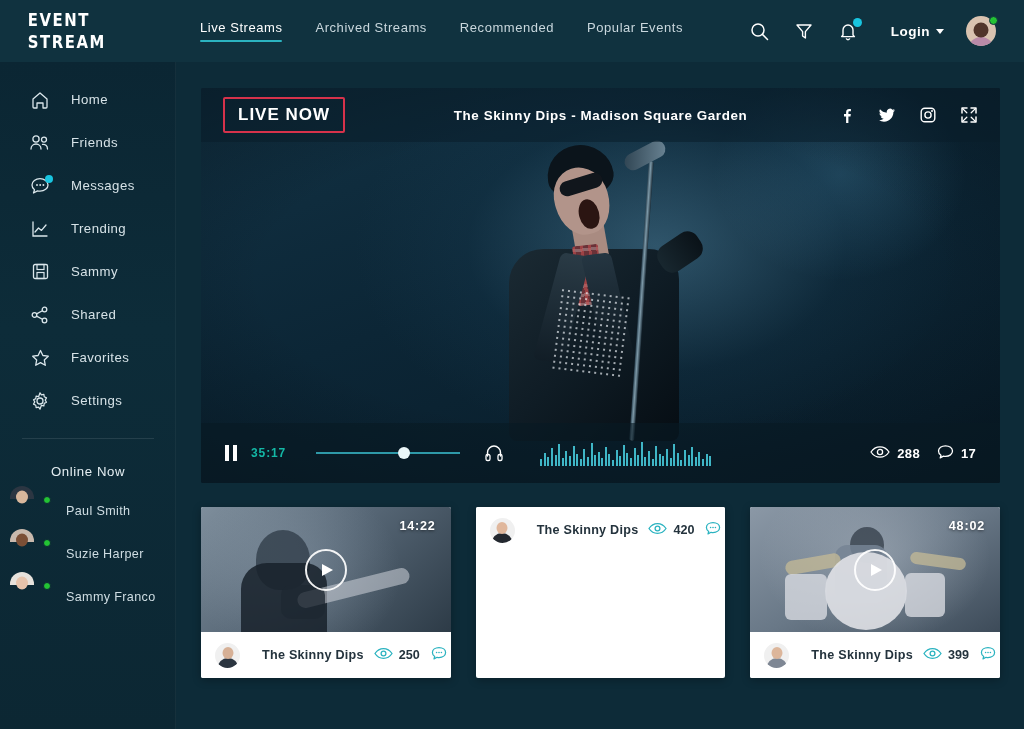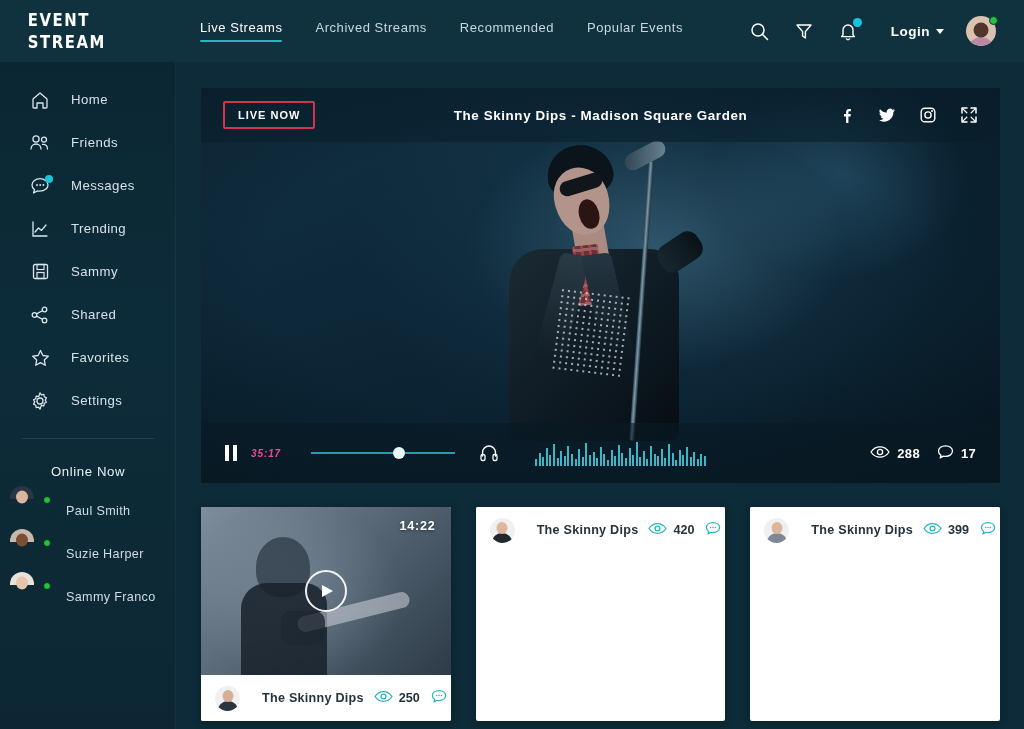--- a/index.html
+++ b/index.html
@@ -229,41 +229,41 @@
     position: absolute; inset: 0;
     background: radial-gradient(ellipse 95% 85% at 50% 48%, rgba(0,0,0,0) 45%, rgba(4,14,21,0.72) 100%);
   }
 
   .player-top {
     position: absolute; left: 0; right: 0; top: 0; height: 54px;
     background: rgba(10,30,41,0.55);
     display: flex; align-items: center; padding: 0 22px; z-index: 5;
   }
   .live-badge {
-    border: 2px solid #d6324b; color: #ffffff; font-size: 11px;
+    border: 2px solid #d6324b; color: #ffffff; font-size: 17px;
     font-weight: bold; letter-spacing: 1px; padding: 6px 13px;
     border-radius: 2px; cursor: pointer;
   }
   .player-title {
     position: absolute; left: 0; right: 0; text-align: center;
     color: #ffffff; font-size: 13.4px; font-weight: bold; letter-spacing: 0.6px;
     pointer-events: none;
   }
   .player-top-icons { margin-left: auto; display: flex; align-items: center; gap: 23px; z-index: 6; }
   .ptop-ico { cursor: pointer; display: flex; align-items: center; justify-content: center;
               width: 18px; height: 18px; }
 
   .player-bottom {
     position: absolute; left: 0; right: 0; bottom: 0; height: 60px;
     background: rgba(8,26,36,0.62);
     display: flex; align-items: center; padding: 0 24px; z-index: 5; gap: 14px;
   }
   .pause-btn { display: flex; gap: 4px; cursor: pointer; }
   .pause-btn i { display: block; width: 4px; height: 16px; background: #fff; }
-  .time-label { color: #ec4899; font-size: 10px; font-weight: bold; letter-spacing: 0.9px; font-style: italic; }
+  .time-label { color: #14b8a6; font-size: 12px; font-weight: bold; letter-spacing: 0.9px; }
   .slider { position: relative; width: 144px; height: 14px; margin-left: 16px; cursor: pointer; }
   .slider .track {
     position: absolute; top: 6px; left: 0; right: 0; height: 2px; background: #2e99a8;
   }
   .slider .knob {
     position: absolute; top: 1px; left: 57%; width: 12px; height: 12px;
     border-radius: 50%; background: #eaf6f8;
   }
   .headphone { margin-left: 10px; cursor: pointer; display:flex; }
   .wave { display: flex; align-items: flex-end; gap: 1.6px; height: 26px; margin-left: 22px; }
@@ -271,21 +271,21 @@
   .player-stats { margin-left: auto; display: flex; align-items: center; gap: 17px; }
   .pstat { display: flex; align-items: center; gap: 7px; color: #ffffff;
            font-size: 13px; font-weight: bold; letter-spacing: 0.3px; }
 
   
   .cards { display: flex; gap: 25px; margin-top: 24px; }
   .card {
     flex: 1; background: #ffffff; border-radius: 2px; overflow: hidden;
     box-shadow: 0 2px 9px rgba(0,0,0,0.28); cursor: pointer; min-width: 0;
   }
-  .thumb { position: relative; height: 168px; overflow: hidden; }
+  .thumb { position: relative; height: 125px; overflow: hidden; }
   .thumb .scene { position: absolute; inset: 0; }
   .scene1 {
     background:
       radial-gradient(ellipse 150px 130px at 38% 52%, rgba(170,185,200,0.30) 0%, rgba(0,0,0,0) 70%),
       linear-gradient(135deg, #7e8e9c 0%, #556574 48%, #2d3b47 100%);
   }
   .scene2 {
     background:
       radial-gradient(ellipse 140px 110px at 52% 45%, rgba(130,160,190,0.32) 0%, rgba(0,0,0,0) 72%),
       linear-gradient(160deg, #3c4a5e 0%, #222e3f 55%, #11161f 100%);
@@ -707,20 +707,34 @@
                       <circle cx="10.4" cy="6.5" r=".8" fill="#2bb3c0"></circle>
                     </svg>
                 </span>
                 <span>22</span>
               </span>
             </span>
           </div>
         </div>
 
         <div class="card">
+          <div class="thumb">
+            <div class="scene scene3"></div>
+            <span class="blob" style="left:40%;top:16%;width:34px;height:36px;border-radius:50%;background:rgba(60,70,82,0.85)"></span>
+            <span class="blob" style="left:34%;top:30%;width:52px;height:58px;border-radius:12px;background:rgba(118,132,148,0.85)"></span>
+            <span class="blob" style="left:14%;top:40%;width:56px;height:14px;border-radius:7px;background:rgba(196,186,150,0.75);transform:rotate(-10deg)"></span>
+            <span class="blob" style="left:64%;top:38%;width:56px;height:12px;border-radius:6px;background:rgba(196,186,150,0.75);transform:rotate(8deg)"></span>
+            <span class="blob" style="left:30%;bottom:2%;width:82px;height:78px;border-radius:50%;background:rgba(226,228,232,0.88)"></span>
+            <span class="blob" style="left:14%;bottom:10%;width:42px;height:46px;border-radius:6px;background:rgba(215,218,224,0.8)"></span>
+            <span class="blob" style="left:62%;bottom:12%;width:40px;height:44px;border-radius:6px;background:rgba(215,218,224,0.8)"></span>
+            <span class="duration">48:02</span>
+            <span class="play-circle">
+                <span class="play-tri"></span>
+              </span>
+          </div>
           <div class="card-foot">
             <span class="c-av">
               <span class="cbody" style="background:#7e8794"></span>
                 <span class="chead" style="background:#dcb69b"></span>
             </span>
             <span class="c-name">The Skinny Dips</span>
             <span class="c-stats">
               <span class="cstat">
                 <span>
                   <svg width="19" height="13" viewBox="0 0 19 13">

